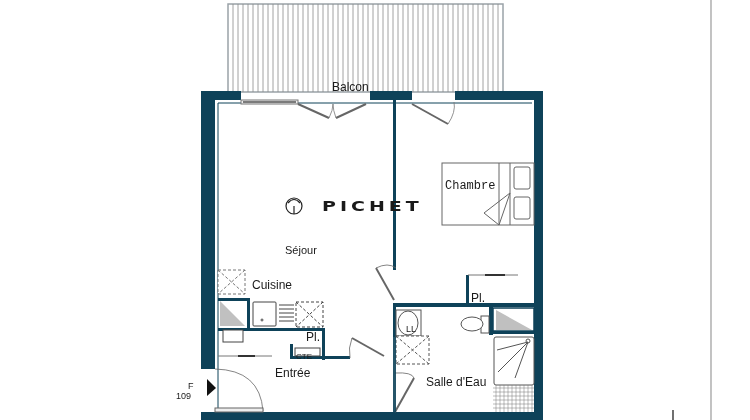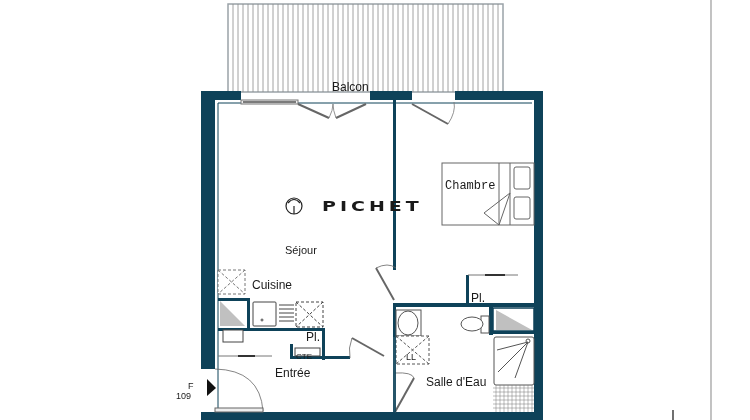--- a/index.html
+++ b/index.html
@@ -239,15 +239,15 @@
 <div class="lbl" style="left:332px;top:51px;margin-top:29px;">Balcon</div>
 <div class="lbl" style="left:285px;top:200px;font-size:11px;margin-top:44px;">Séjour</div>
 <div class="logo" style="left:322px;top:197px;">PICHET</div>
 <div class="lbl" style="left:445px;top:179px;font-family:Liberation Mono, monospace;">Chambre</div>
 <div class="lbl" style="left:252px;top:278px;">Cuisine</div>
 <div class="lbl" style="left:275px;top:366px;">Entrée</div>
 <div class="lbl" style="left:426px;top:375px;">Salle d'Eau</div>
 <div class="lbl" style="left:306px;top:330px;">Pl.</div>
 <div class="lbl" style="left:471px;top:291px;">Pl.</div>
 <div class="lbl small" style="left:296px;top:352px;font-size:8px;">CTE</div>
-<div class="lbl small" style="left:406px;top:352px;">LL</div>
+<div class="lbl small" style="left:406px;top:324px;">LL</div>
 <div class="lbl small" style="left:188px;top:381px;">F</div>
 <div class="lbl small" style="left:176px;top:391px;">109</div>
 
 </body></html>

